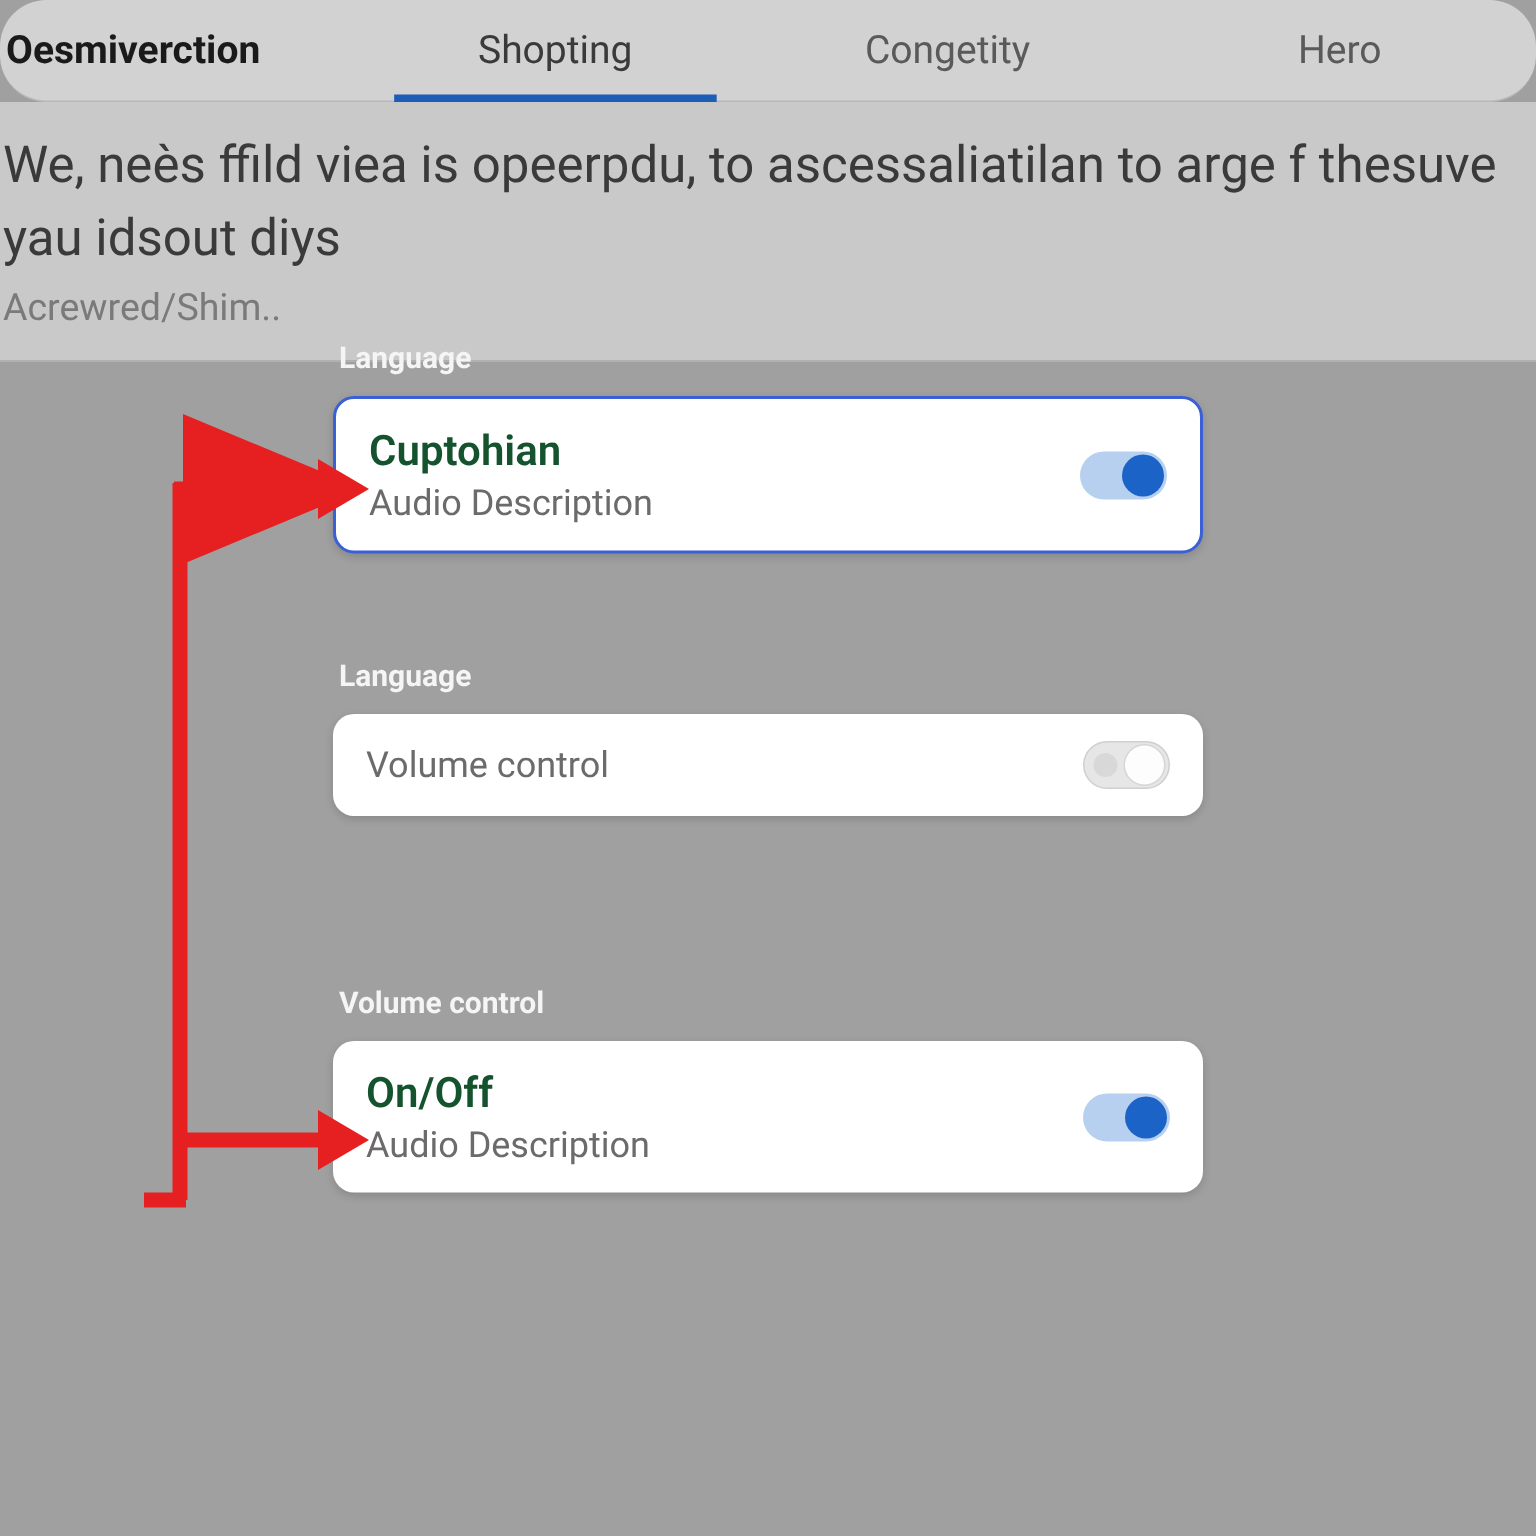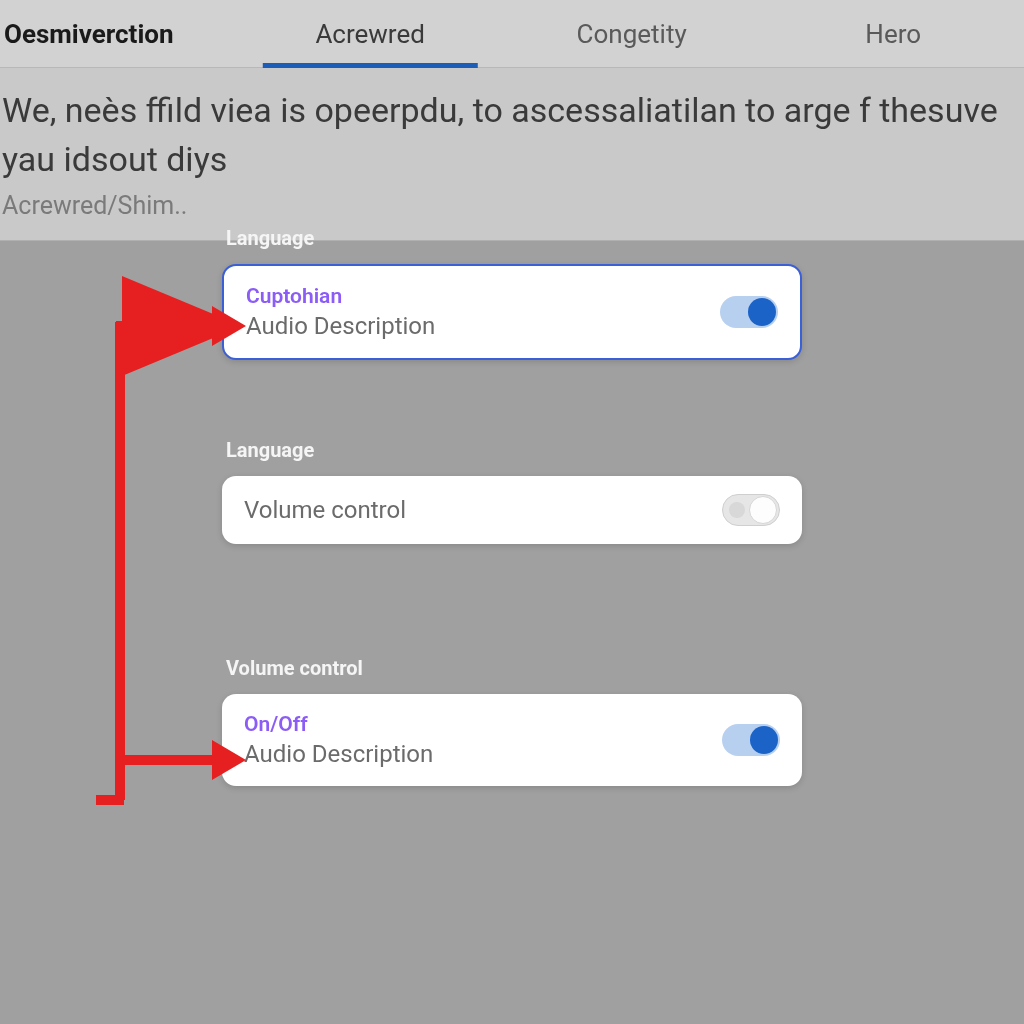--- a/index.html
+++ b/index.html
@@ -10,20 +10,21 @@
       background: #a0a0a0;
       overflow: hidden;
       position: relative;
     }
     .tabs {
       display: flex;
       background: #d2d2d2;
       border-bottom: 1px solid #b8b8b8;
       height: 68px;
       align-items: center;
+      border-radius: 31px;
     }
     .tab {
       flex: 1;
       text-align: center;
       font-size: 26px;
       color: #5a5a5a;
       padding: 18px 0;
       cursor: pointer;
       position: relative;
     }
@@ -81,23 +82,23 @@
       display: flex;
       align-items: center;
       justify-content: space-between;
       box-shadow: 0 2px 6px rgba(0,0,0,0.15);
     }
     .card.highlighted {
       border: 2px solid #3b5fd6;
       border-radius: 14px;
     }
     .card-text .title {
-      font-size: 21px;
+      font-size: 28px;
       font-weight: 600;
-      color: #8b5cf6;
+      color: #14532d;
       margin-bottom: 4px;
     }
     .card-text .subtitle {
       font-size: 24px;
       color: #6b6b6b;
     }
     .toggle {
       width: 58px;
       height: 32px;
       border-radius: 16px;
@@ -146,21 +147,21 @@
     }
   </style>
 </head>
 <body>
 
 <div class="tabs">
   <div class="tab first">
     <span>Oesmiverction</span>
   </div>
   <div class="tab active">
-    <span>Acrewred</span>
+    <span>Shopting</span>
   </div>
   <div class="tab">
     <span>Congetity</span>
   </div>
   <div class="tab">
     <span>Hero</span>
   </div>
 </div>
 
 <div class="description-bar">

